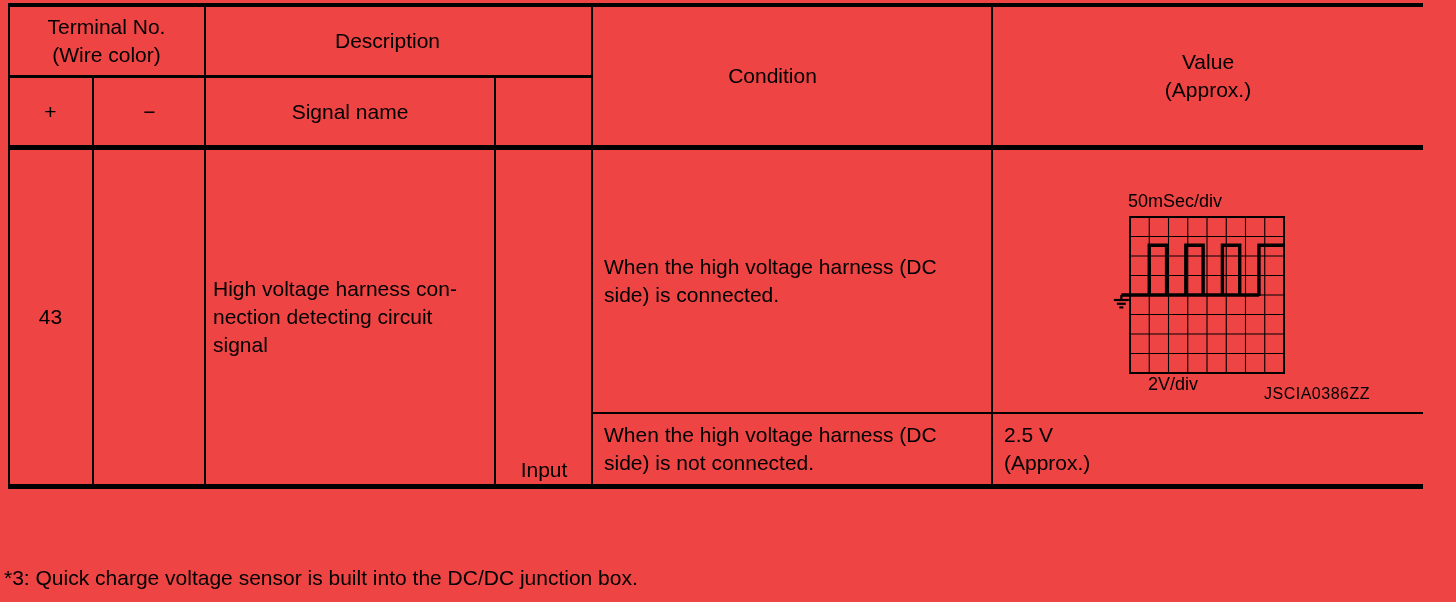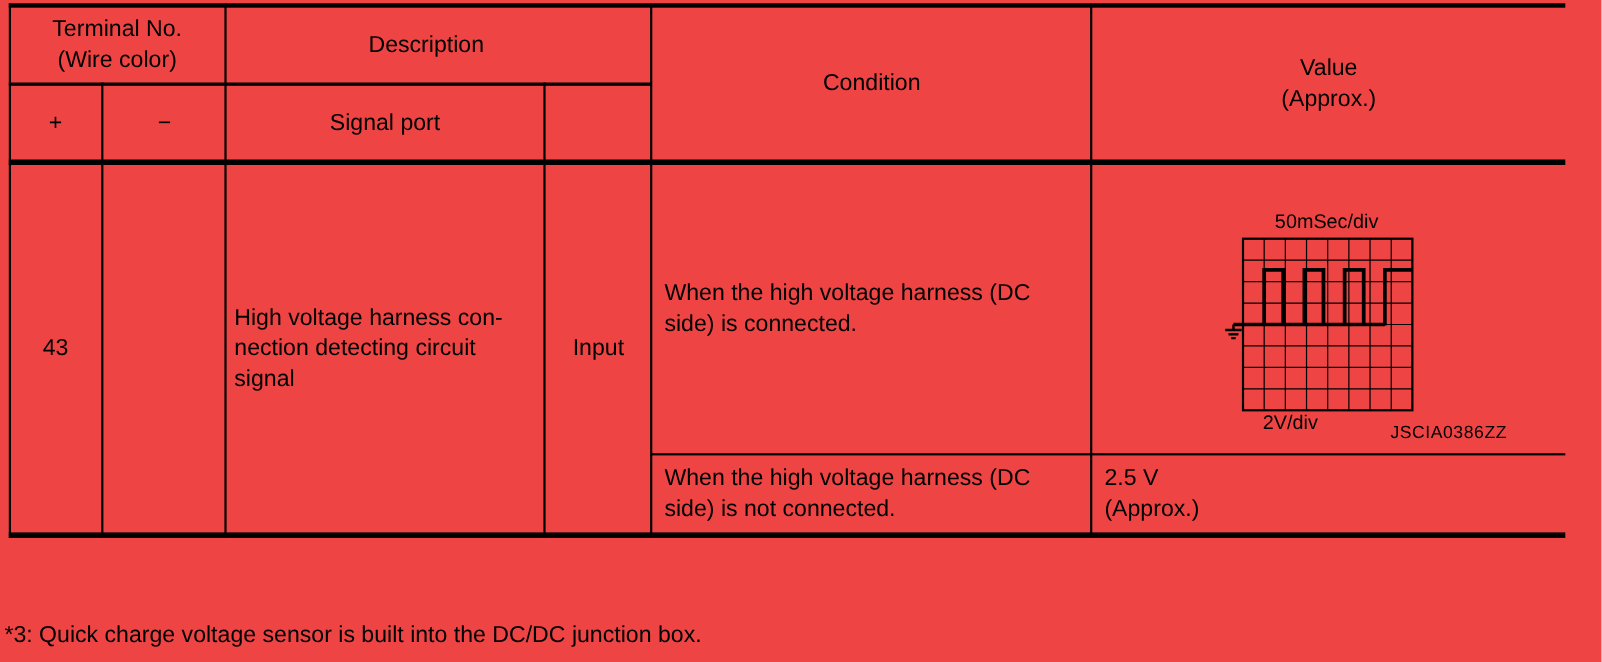--- a/index.html
+++ b/index.html
@@ -39,64 +39,64 @@
   <div class="vline" style="left:591px; top:3px; width:2px; height:486px;"></div>
   <div class="vline" style="left:991px; top:3px; width:2px; height:486px;"></div>
 
   <div class="cell" style="left:8px; top:7px; width:197px; height:68px;">
     <span>Terminal No.
 (Wire color)</span>
   </div>
   <div class="cell" style="left:194px; top:7px; width:387px; height:68px;">
     <span>Description</span>
   </div>
-  <div class="cell" style="left:593px; top:7px; width:399px; height:138px;justify-content:center;">
+  <div class="cell" style="left:573px; top:7px; width:399px; height:138px;justify-content:center;">
     <span>Condition</span>
   </div>
   <div class="cell" style="left:993px; top:7px; width:430px; height:138px;">
     <span>Value
 (Approx.)</span>
   </div>
   <div class="cell" style="left:8px; top:78px; width:85px; height:67px;">
     <span>+</span>
   </div>
   <div class="cell" style="left:94px; top:78px; width:111px; height:67px;">
     <span>−</span>
   </div>
   <div class="cell" style="left:205px; top:78px; width:290px; height:67px;">
-    <span>Signal port</span>
+    <span>Signal name</span>
   </div>
 
   <div class="cell" style="left:8px; top:150px; width:85px; height:334px;">
     <span>43</span>
   </div>
   <div class="cell left" style="left:213px; top:150px; width:280px; height:334px;">
     <span>High voltage harness con-
 nection detecting circuit
 signal</span>
   </div>
-  <div class="cell" style="left:496px; top:150px; width:96px; height:334px;">
+  <div class="cell" style="left:496px; top:150px; width:96px; height:334px;align-items:flex-end;">
     <span>Input</span>
   </div>
 
   <div class="cell left" style="left:604px; top:150px; width:385px; height:262px;">
     <span>When the high voltage harness (DC
 side) is connected.</span>
   </div>
   <div class="cell left" style="left:604px; top:414px; width:385px; height:70px;">
     <span>When the high voltage harness (DC
 side) is not connected.</span>
   </div>
   <div class="cell left" style="left:1004px; top:414px; width:415px; height:70px;">
     <span>2.5 V
 (Approx.)</span>
   </div>
 
   <div style="position:absolute; left:993px; top:150px; width:430px; height:262px;">
-    <div class="scopelabel" style="left:135px; top:41px; width:156px; text-align:center;">50mSec/div</div>
+    <div class="scopelabel" style="left:135px; top:41px; width:156px; text-align:left;">50mSec/div</div>
     <svg class="scope" style="left:113px; top:60px;" width="182" height="166" viewBox="0 0 182 166">
         <line x1="24" y1="7" x2="24" y2="163" stroke="#000" stroke-width="1.1"></line>
         <line x1="43.25" y1="7" x2="43.25" y2="163" stroke="#000" stroke-width="1.1"></line>
         <line x1="62.5" y1="7" x2="62.5" y2="163" stroke="#000" stroke-width="1.1"></line>
         <line x1="81.75" y1="7" x2="81.75" y2="163" stroke="#000" stroke-width="1.1"></line>
         <line x1="101" y1="7" x2="101" y2="163" stroke="#000" stroke-width="1.1"></line>
         <line x1="120.25" y1="7" x2="120.25" y2="163" stroke="#000" stroke-width="1.1"></line>
         <line x1="139.5" y1="7" x2="139.5" y2="163" stroke="#000" stroke-width="1.1"></line>
         <line x1="158.75" y1="7" x2="158.75" y2="163" stroke="#000" stroke-width="1.1"></line>
         <line x1="178" y1="7" x2="178" y2="163" stroke="#000" stroke-width="1.1"></line>

